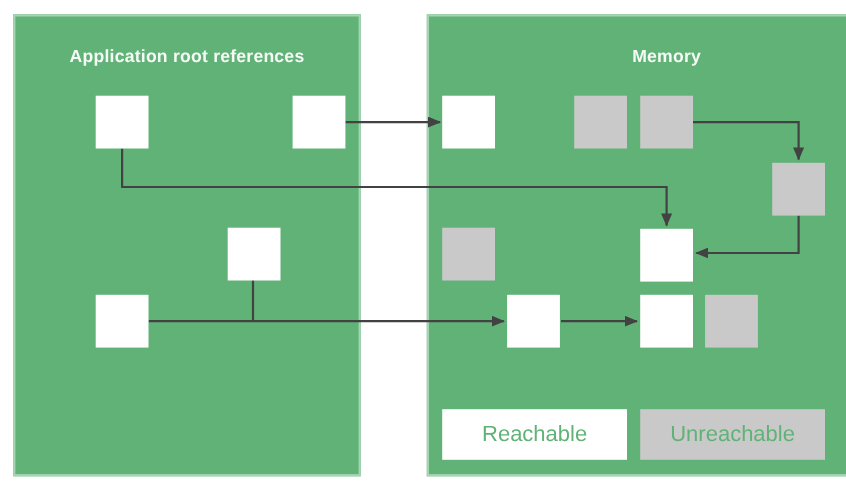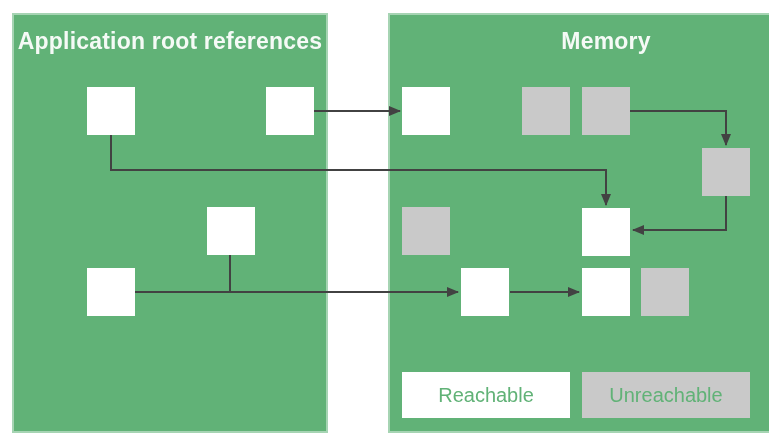--- a/index.html
+++ b/index.html
@@ -19,25 +19,25 @@
     background:#ffffff;
     overflow:hidden;
   }
   .panel{
     position:absolute;
     background:var(--panel-fill);
     border:2px solid var(--panel-border);
     box-sizing:border-box;
   }
   .panel-title{
-    margin:0;
+    margin:15px;
     padding-top:13px;
     text-align:center;
     color:var(--title-text);
-    font-size:23px;
+    font-size:16px;
     font-weight:bold;
     letter-spacing:0.2px;
   }
   #edges-layer{
     position:absolute;
     left:0;top:0;
     width:769px;height:441px;
     pointer-events:none;
   }
   .square{

